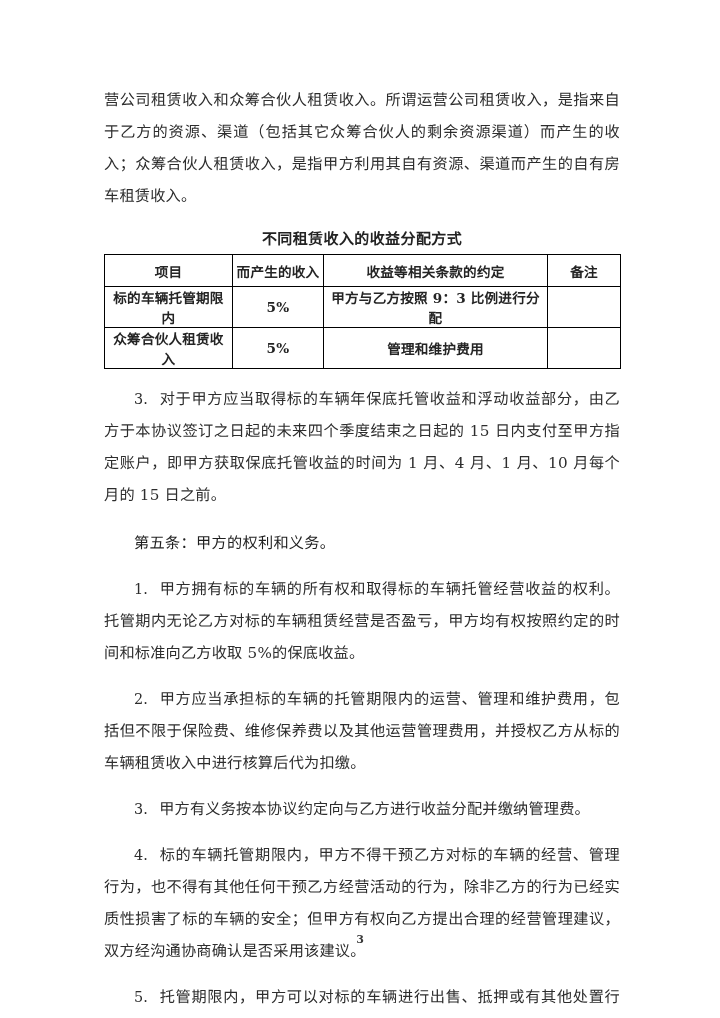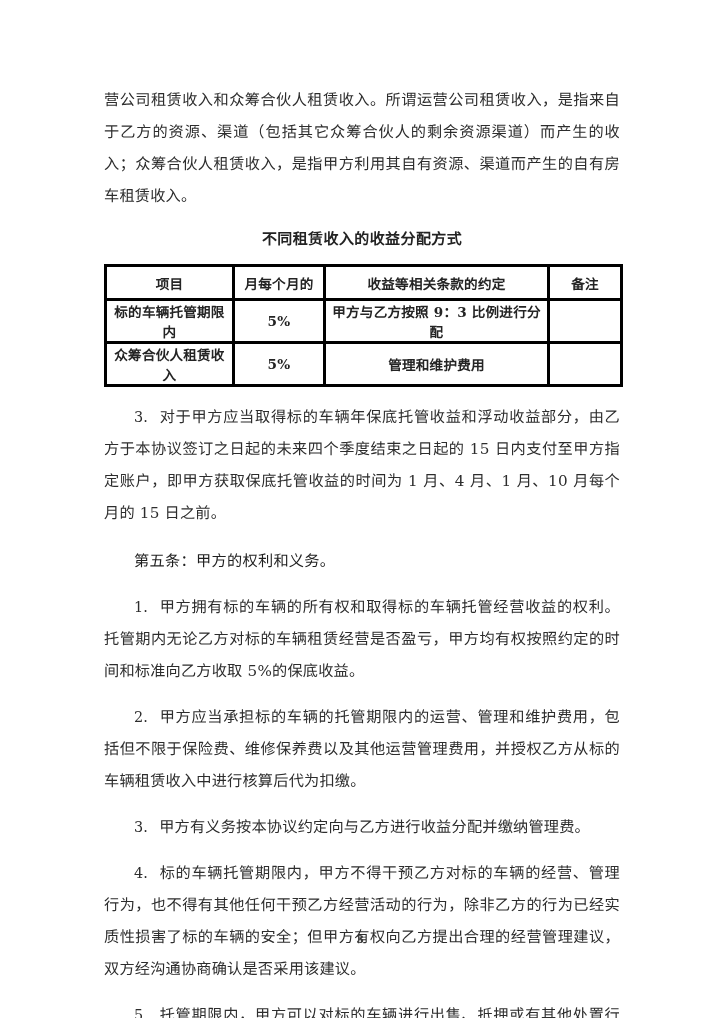--- a/index.html
+++ b/index.html
@@ -54,34 +54,34 @@
   }
 
   .gap-before { margin-top: 14px; }
 
   
   .table-title {
     text-align: center;
     font-weight: bold;
     font-size: 15px;
     line-height: 30px;
-    margin: 12px 0 10px 0;
+    margin: 12px 0 0 0;
     letter-spacing: 0.4px;
     color: #232323;
   }
 
   
   table.alloc {
     border-collapse: collapse;
     width: 516px;
     table-layout: fixed;
     margin: 0 0 14px 0;
   }
   table.alloc td, table.alloc th {
-    border: 3px solid #000000;
+    border: 1px solid #000000;
     text-align: center;
     vertical-align: middle;
     font-size: 13.6px;
     font-weight: bold;
     height: 31px;
     padding: 0 2px;
     letter-spacing: 0.2px;
     color: #242424;
     font-family: "DejaVu Serif", "Liberation Serif", serif;
   }
@@ -128,21 +128,21 @@
     <table class="alloc">
       <colgroup>
         <col class="c1">
           <col class="c2">
           <col class="c3">
           <col class="c4">
       </colgroup>
       <thead>
         <tr>
           <th>项目</th>
-          <th>月每个月的</th>
+          <th>而产生的收入</th>
           <th>收益等相关条款的约定</th>
           <th>备注</th>
         </tr>
       </thead>
       <tbody>
         <tr>
           <td>标的车辆托管期限内</td>
           <td>5%</td>
           <td>甲方与乙方按照 9：3 比例进行分配</td>
           <td></td>

